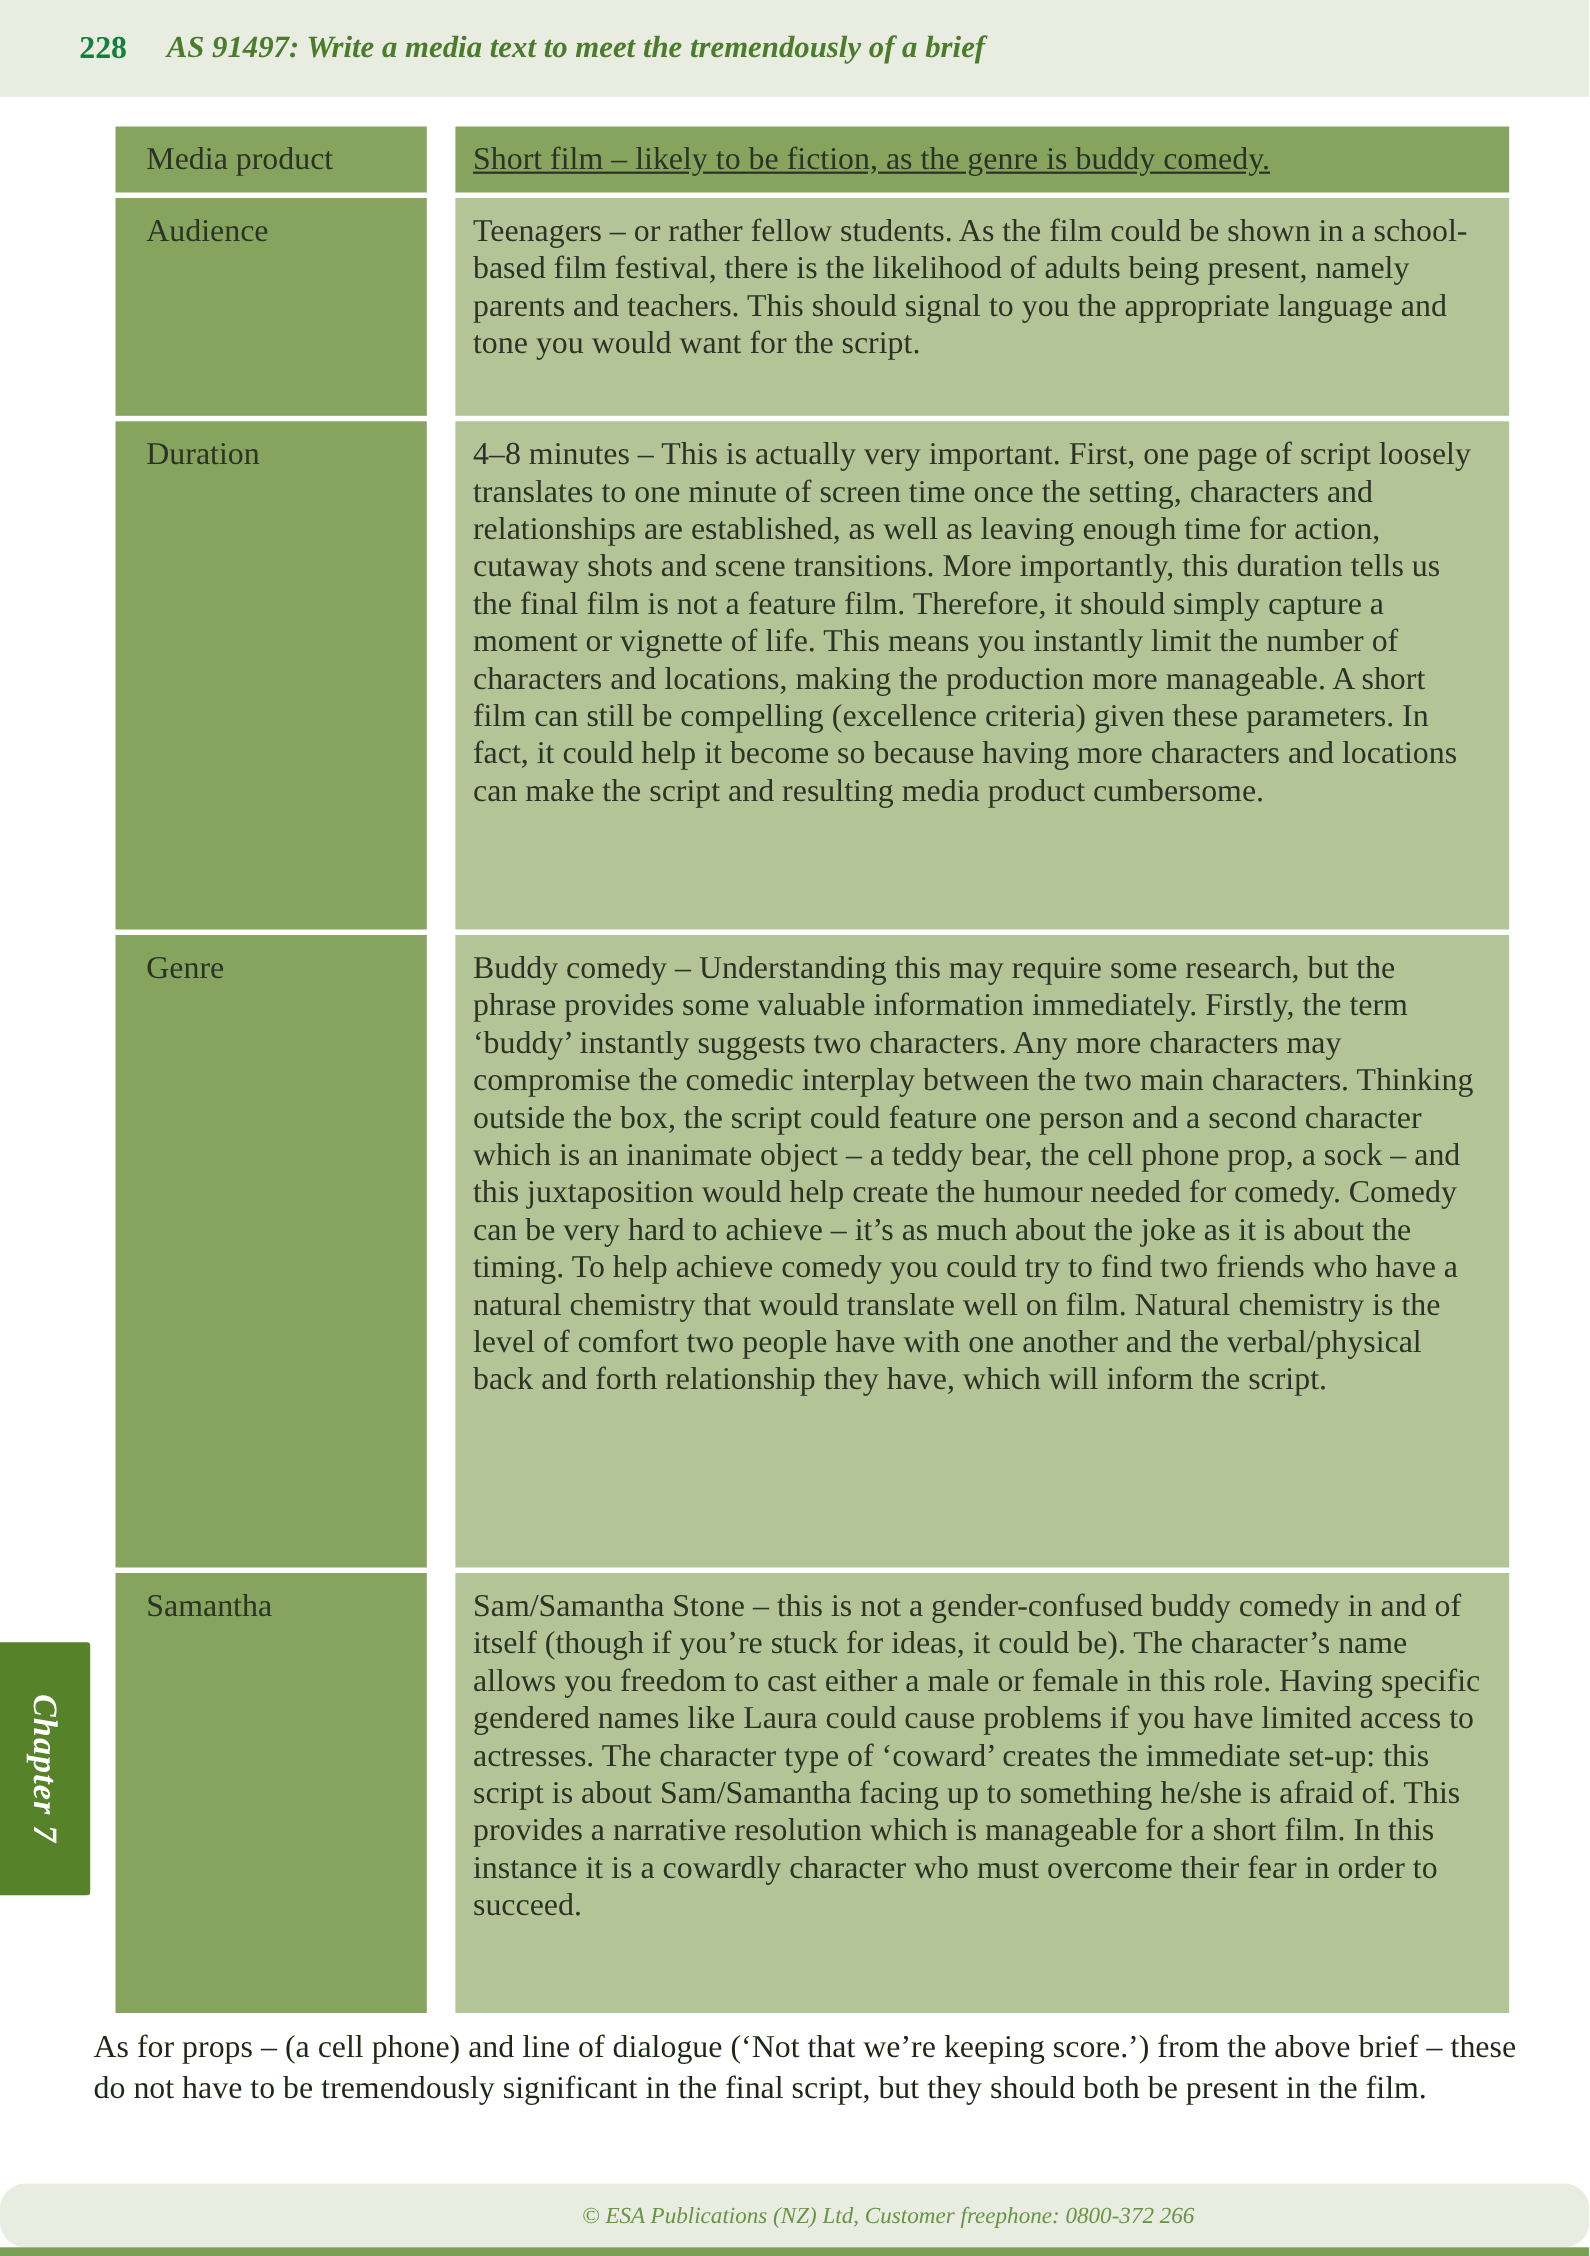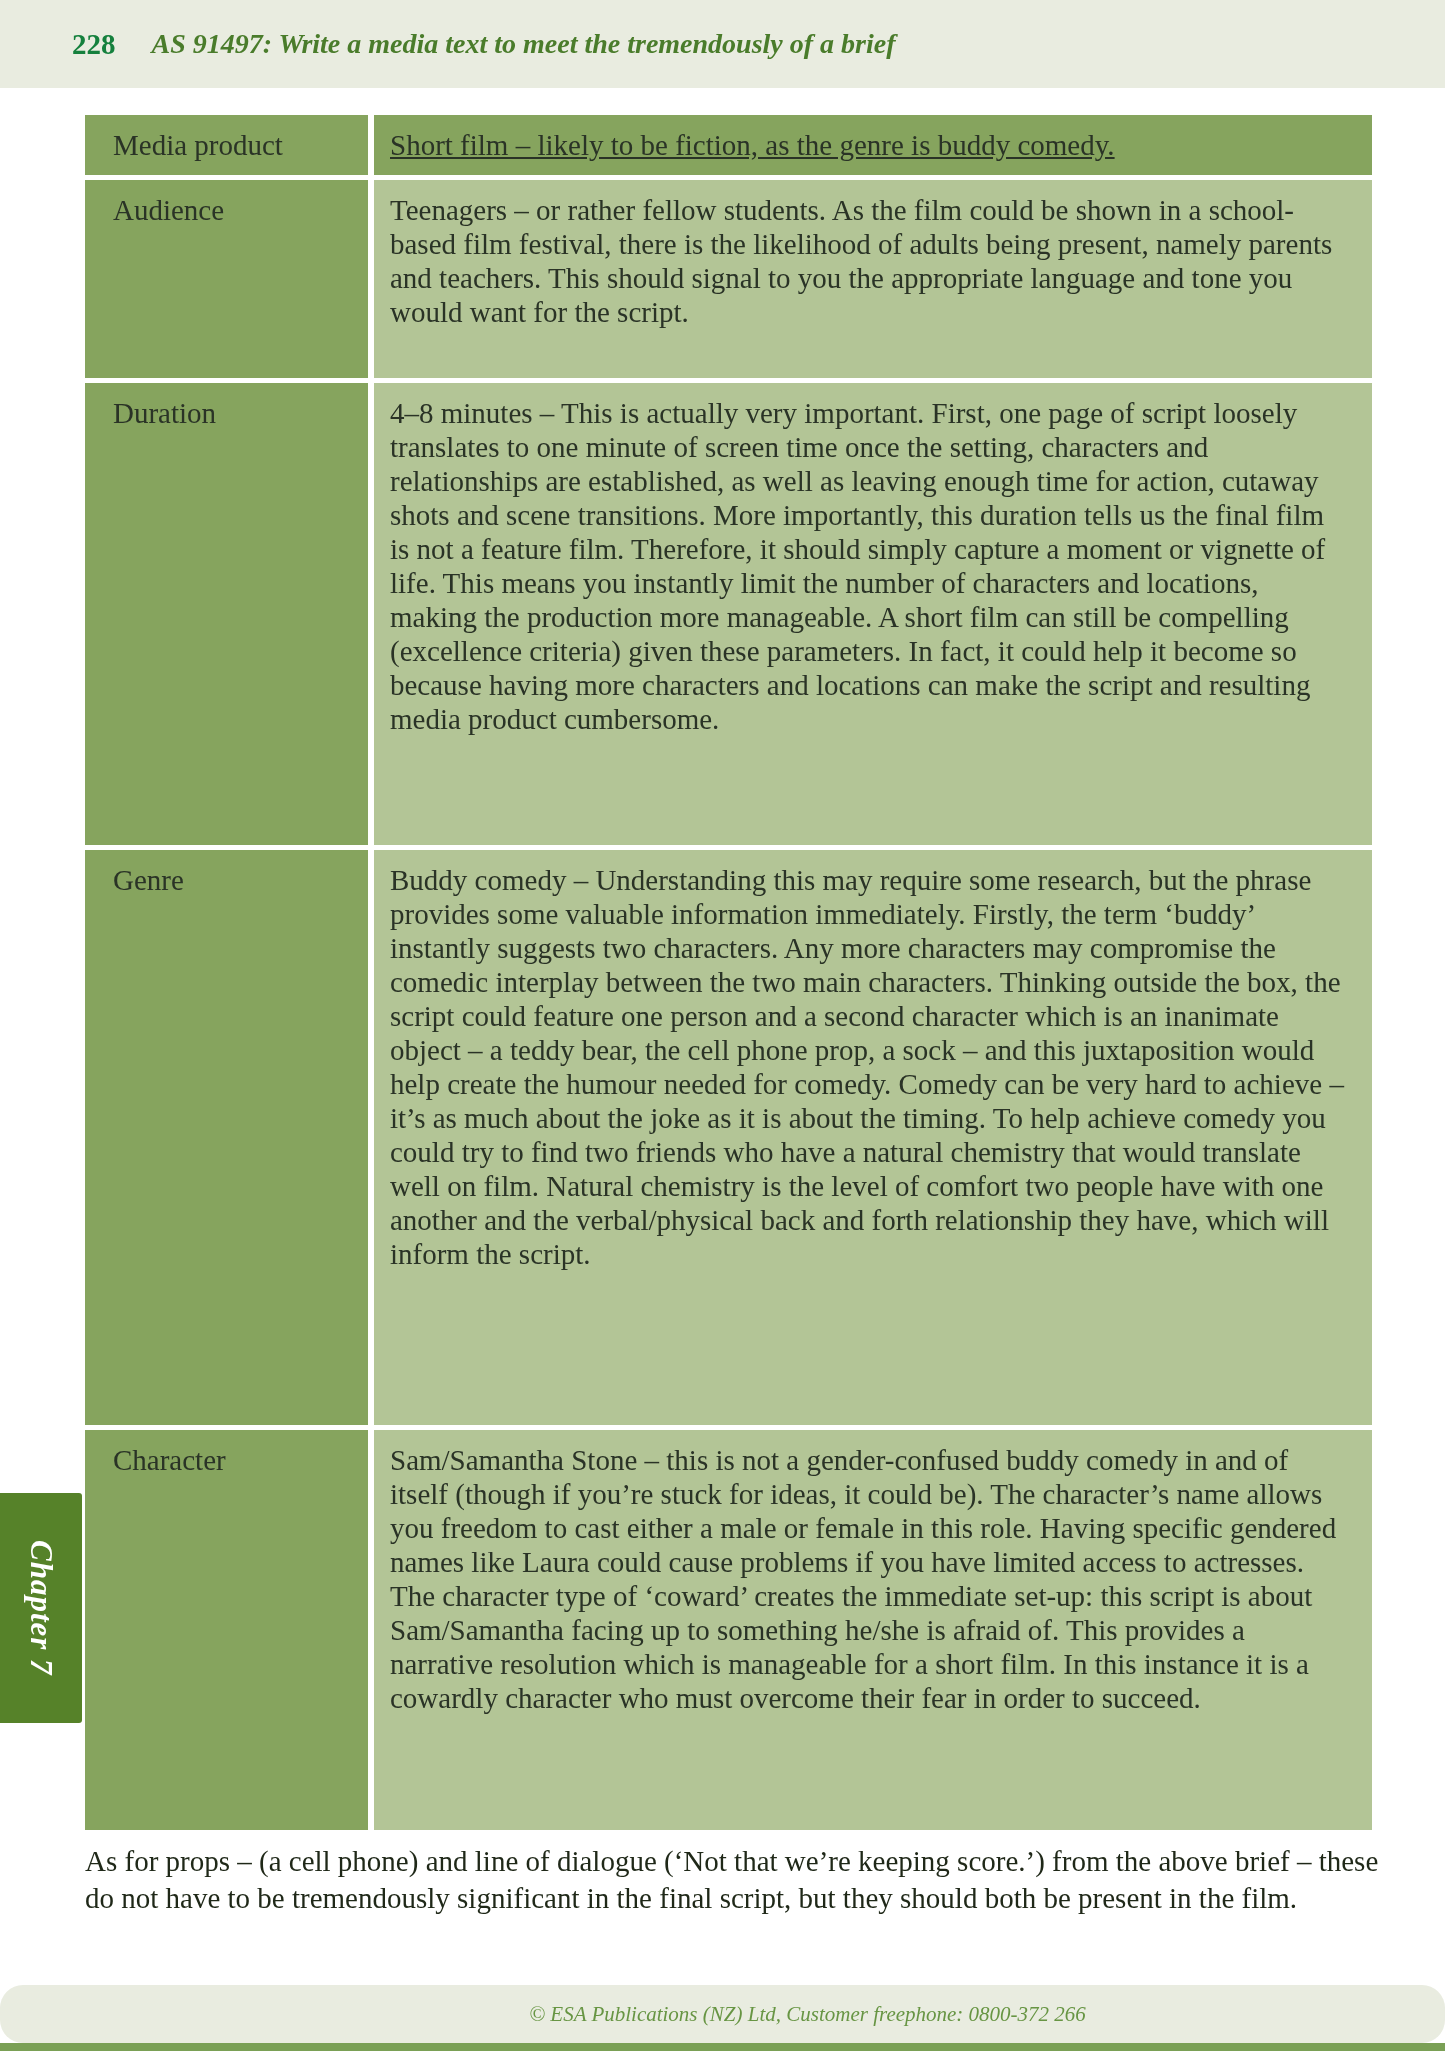--- a/index.html
+++ b/index.html
@@ -29,21 +29,21 @@
   .brief-table{
     position:absolute;top:115px;left:85px;width:1287px;
     display:flex;flex-direction:column;gap:5px;
   }
   .t-row{display:flex;gap:6px;}
   .t-row:nth-child(1){min-height:60px;}
   .t-row:nth-child(2){min-height:198px;}
   .t-row:nth-child(3){min-height:462px;}
   .t-row:nth-child(4){min-height:575px;}
   .t-row:nth-child(5){min-height:400px;}
-  .cell{box-sizing:border-box;font-size:29px;line-height:34px;}
+  .cell{box-sizing:border-box;font-size:29px;line-height:34px;margin-left:20px;}
   .cell.label{
     width:283px;flex:0 0 283px;
     background:#86a45e;
     padding:13px 14px 13px 28px;
   }
   .cell.value{
     flex:1;
     padding:13px 22px 13px 16px;
   }
   .value.dark{background:#86a45e;text-decoration:underline;}
@@ -109,21 +109,21 @@
       <div class="cell label">Duration</div>
       <div class="cell value light">4–8 minutes – This is actually very important. First, one page of script loosely translates to one minute of screen time once the setting, characters and relationships are established, as well as leaving enough time for action, cutaway shots and scene transitions. More importantly, this duration tells us the final film is not a feature film. Therefore, it should simply capture a moment or vignette of life. This means you instantly limit the number of characters and locations, making the production more manageable. A short film can still be compelling (excellence criteria) given these parameters. In fact, it could help it become so because having more characters and locations can make the script and resulting media product cumbersome.</div>
     </div>
 
     <div class="t-row">
       <div class="cell label">Genre</div>
       <div class="cell value light">Buddy comedy – Understanding this may require some research, but the phrase provides some valuable information immediately. Firstly, the term ‘buddy’ instantly suggests two characters. Any more characters may compromise the comedic interplay between the two main characters. Thinking outside the box, the script could feature one person and a second character which is an inanimate object – a teddy bear, the cell phone prop, a sock – and this juxtaposition would help create the humour needed for comedy. Comedy can be very hard to achieve – it’s as much about the joke as it is about the timing. To help achieve comedy you could try to find two friends who have a natural chemistry that would translate well on film. Natural chemistry is the level of comfort two people have with one another and the verbal/physical back and forth relationship they have, which will inform the script.</div>
     </div>
 
     <div class="t-row">
-      <div class="cell label">Character</div>
+      <div class="cell label">Samantha</div>
       <div class="cell value light">Sam/Samantha Stone – this is not a gender-confused buddy comedy in and of itself (though if you’re stuck for ideas, it could be). The character’s name allows you freedom to cast either a male or female in this role. Having specific gendered names like Laura could cause problems if you have limited access to actresses. The character type of ‘coward’ creates the immediate set-up: this script is about Sam/Samantha facing up to something he/she is afraid of. This provides a narrative resolution which is manageable for a short film. In this instance it is a cowardly character who must overcome their fear in order to succeed.</div>
     </div>
 
   </div>
 
   <p class="after-para">As for props – (a cell phone) and line of dialogue (‘Not that we’re keeping score.’) from the above brief – these do not have to be tremendously significant in the final script, but they should both be present in the film.</p>
 
   <div class="chapter-tab">
     <span class="chapter-tab-text">Chapter 7</span>
   </div>

